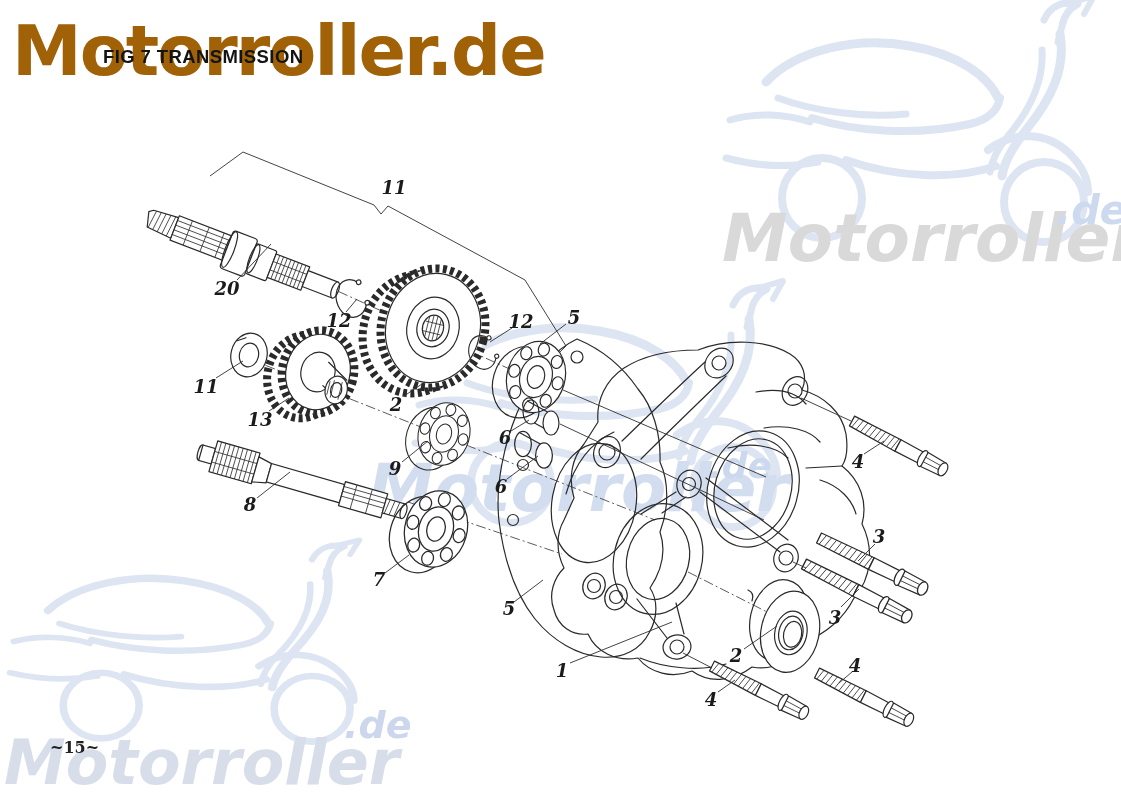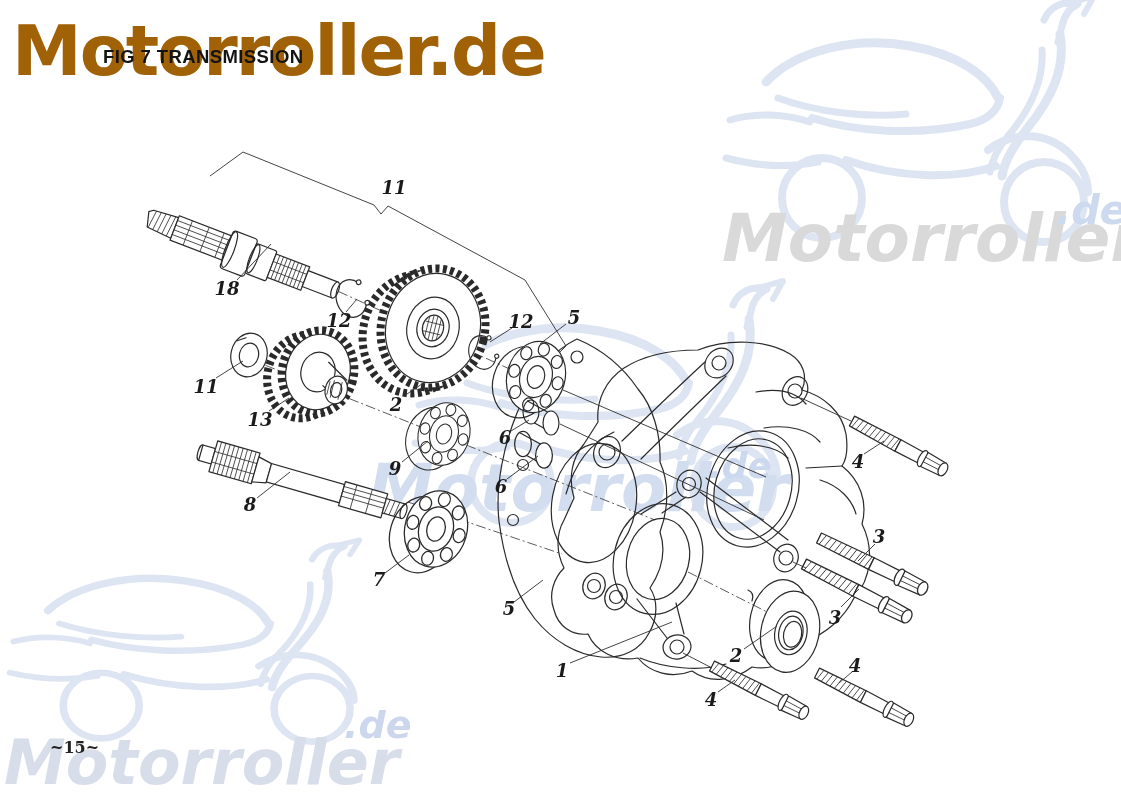--- a/index.html
+++ b/index.html
@@ -257,21 +257,21 @@
       <path class="thin" d="M864,454 L884,441"></path>
       <path class="thin" d="M718,692 L735,680"></path>
       <path class="thin" d="M852,672 L839,683"></path>
     </g>
   </svg>
 
   <div id="fig-title">FIG 7 TRANSMISSION</div>
   <div id="page-num">~15~</div>
 
   <span class="callout" style="left:394px;top:187px">11</span>
-  <span class="callout" style="left:227px;top:288px">18</span>
+  <span class="callout" style="left:227px;top:288px">20</span>
   <span class="callout" style="left:339px;top:320px">12</span>
   <span class="callout" style="left:396px;top:404px">2</span>
   <span class="callout" style="left:206px;top:386px">11</span>
   <span class="callout" style="left:260px;top:419px">13</span>
   <span class="callout" style="left:521px;top:321px">12</span>
   <span class="callout" style="left:574px;top:317px">5</span>
   <span class="callout" style="left:505px;top:437px">6</span>
   <span class="callout" style="left:501px;top:486px">6</span>
   <span class="callout" style="left:395px;top:468px">9</span>
   <span class="callout" style="left:250px;top:504px">8</span>

